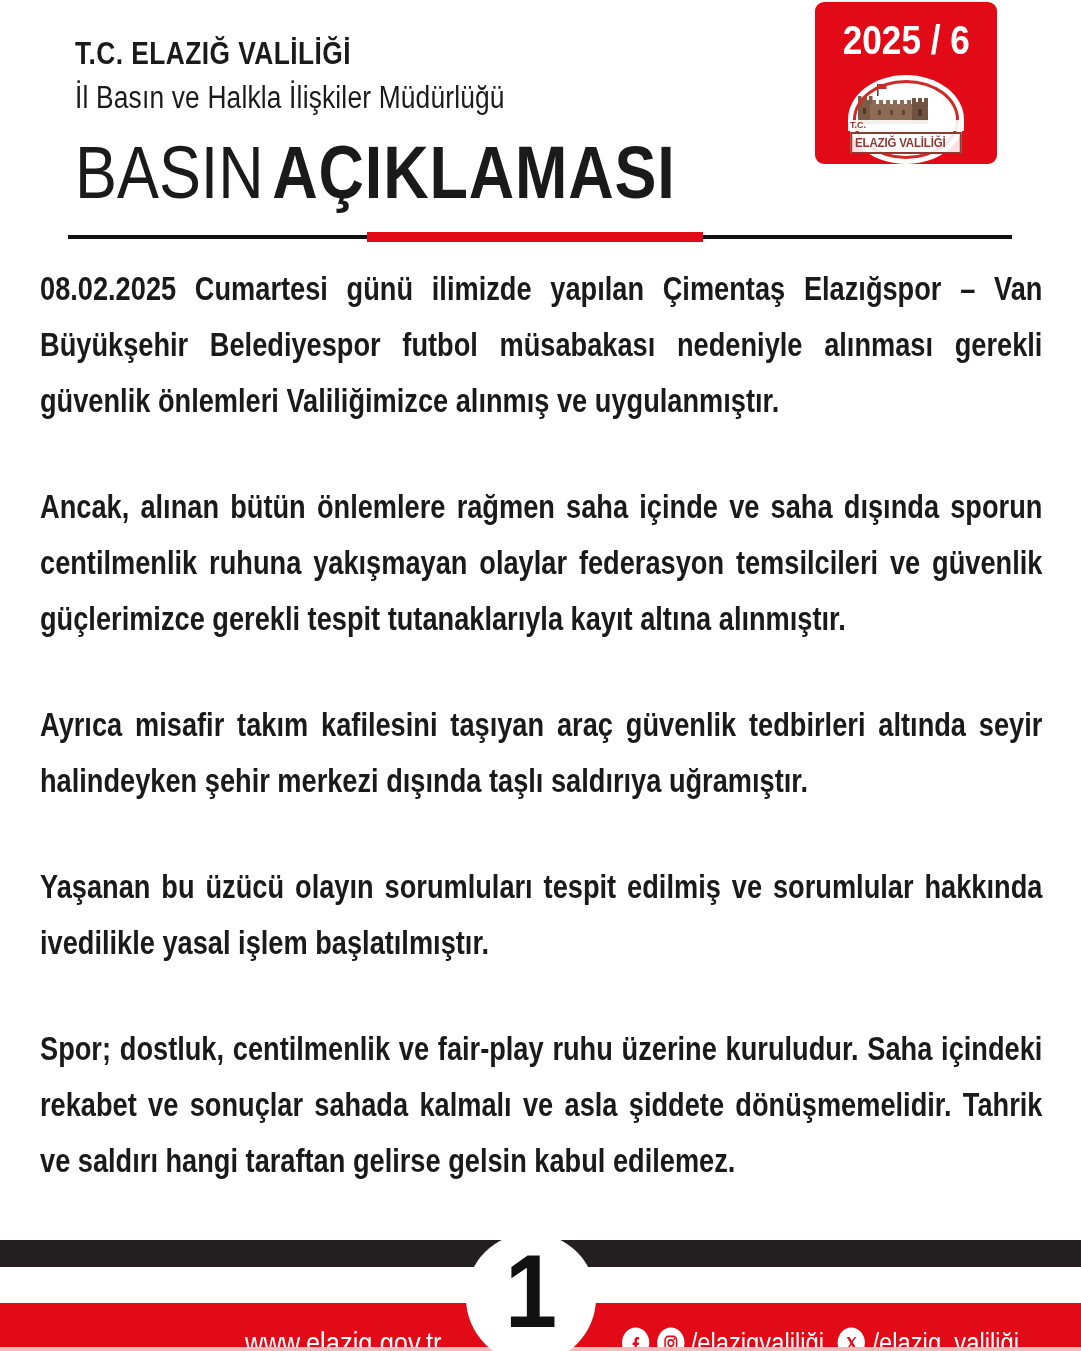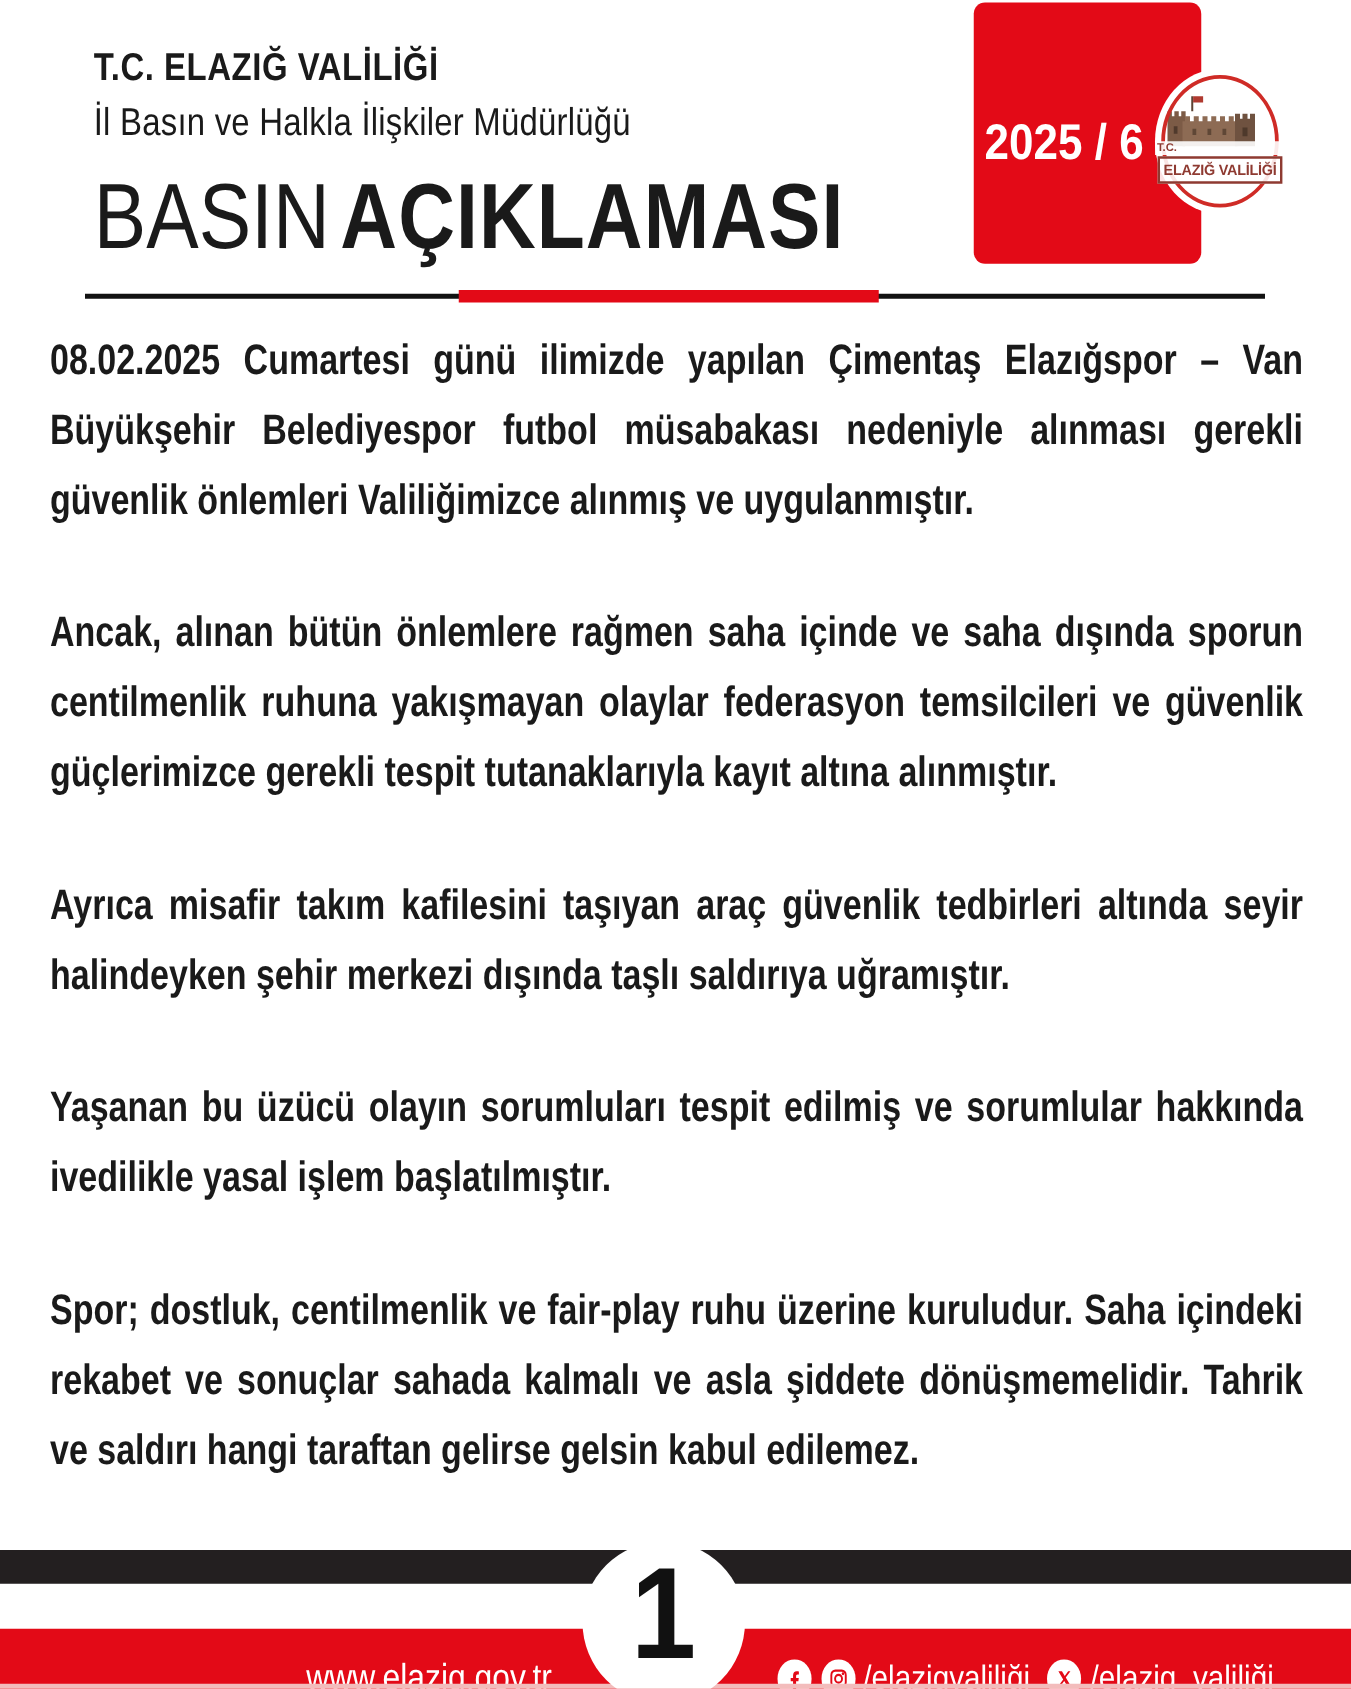--- a/index.html
+++ b/index.html
@@ -25,25 +25,25 @@
   }
   .org-line   { font-size: 31px; font-weight: 700; letter-spacing: 0.5px; margin-bottom: 8px; }
   .dept-line  { font-size: 31px; font-weight: 400; letter-spacing: 0.2px; margin-bottom: 20px; }
   .page-title { font-size: 74px; line-height: 1; letter-spacing: 0; margin: 0; }
   .title-reg  { font-weight: 400; }
   .title-bold { font-weight: 700; margin-left: 10px; letter-spacing: 1px; }
 
   
   .badge {
     position: absolute;
-    left: 779px; top: 2px;
-    width: 182px; height: 209px;
+    left: 815px; top: 2px;
+    width: 182px; height: 162px;
     background: #e30a17;
     border-radius: 9px;
-    display: flex; flex-direction: row; align-items: center;
+    display: flex; flex-direction: column; align-items: center;
   }
   .issue {
     margin-top: 16px;
     color: #ffffff;
     font-size: 40px; font-weight: 700;
     transform: scaleX(0.88);
     white-space: nowrap;
   }
   .logo-circle {
     position: relative;

